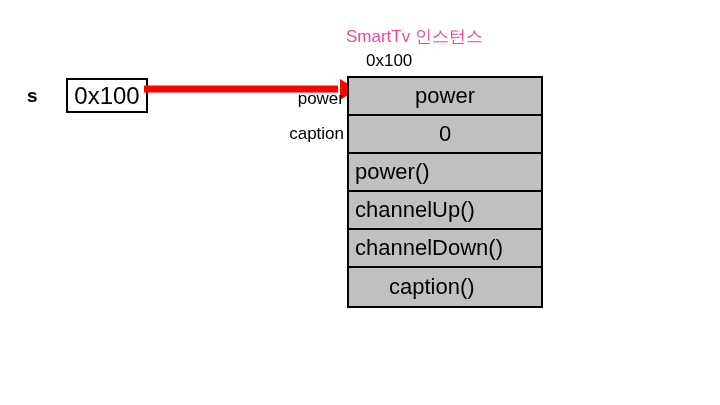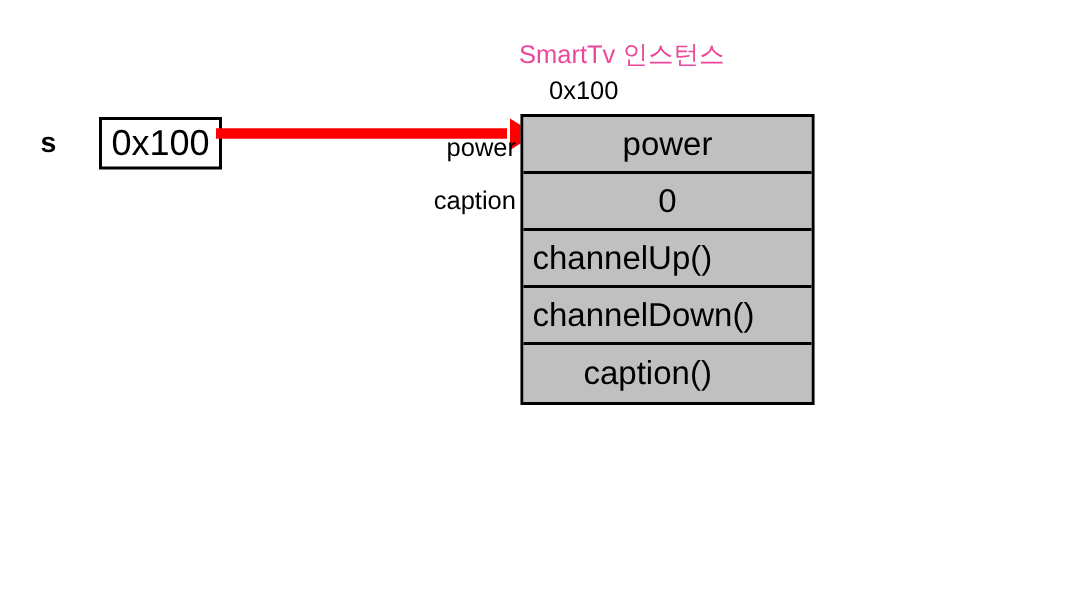--- a/index.html
+++ b/index.html
@@ -162,20 +162,23 @@
   </div>
 
   <div class="obj-table">
     <div class="obj-row align-center">
       <span class="obj-cell-text">power</span>
     </div>
     <div class="obj-row align-center">
       <span class="obj-cell-text">0</span>
     </div>
     <div class="obj-row align-left">
+      <span class="obj-cell-text">power()</span>
+    </div>
+    <div class="obj-row align-left">
       <span class="obj-cell-text">channelUp()</span>
     </div>
     <div class="obj-row align-left">
       <span class="obj-cell-text">channelDown()</span>
     </div>
     <div class="obj-row align-left">
       <span class="obj-cell-text">caption()</span>
     </div>
   </div>
 

